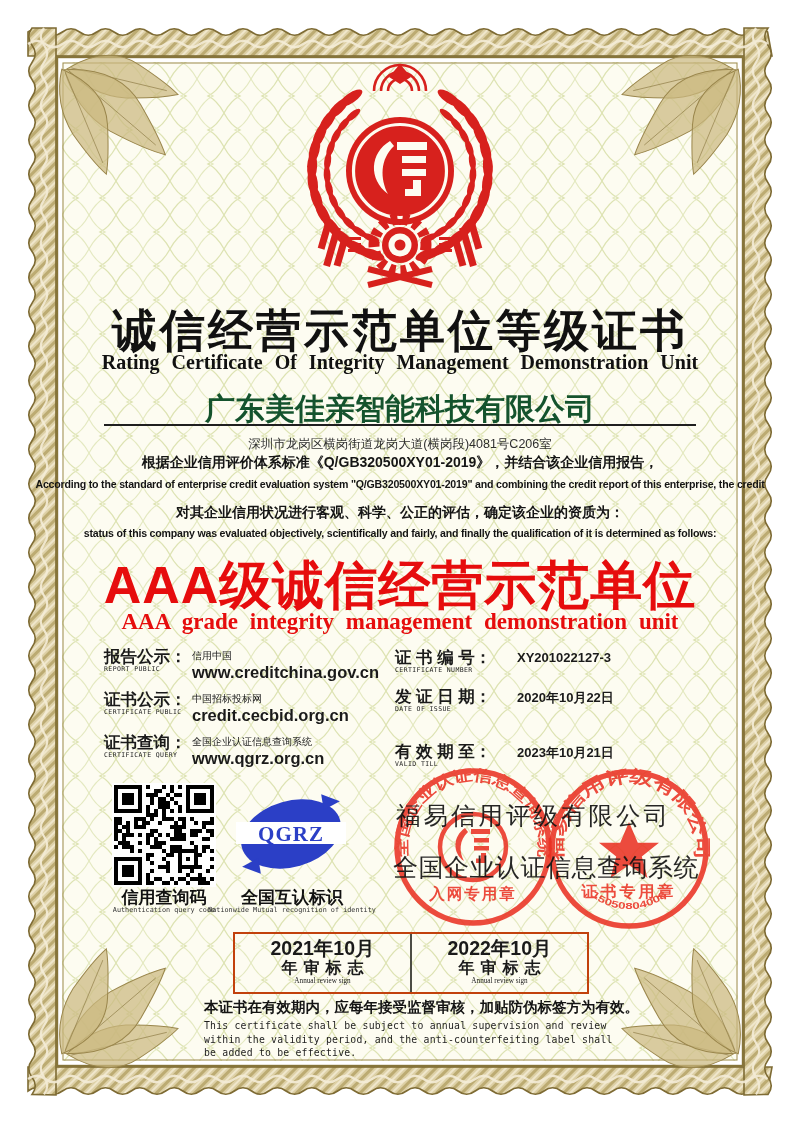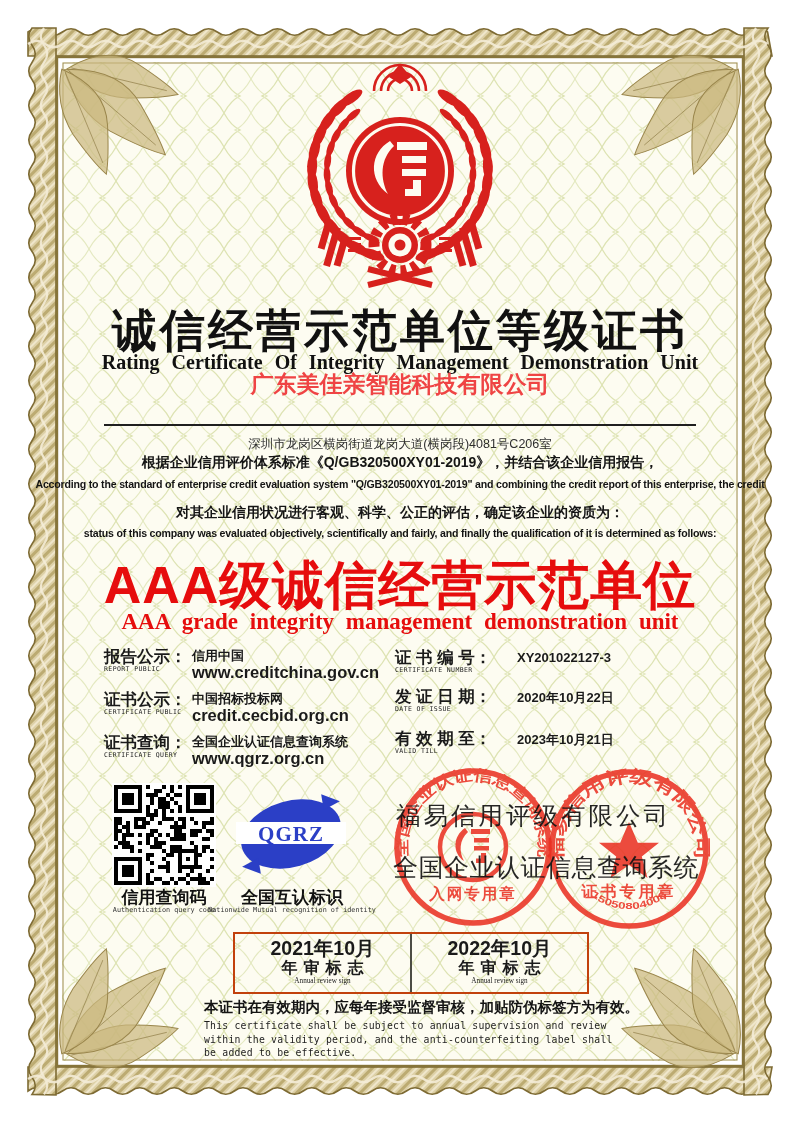--- a/index.html
+++ b/index.html
@@ -10,37 +10,37 @@
   svg{display:block;}
   
   .bg-net{left:62px;top:62px;z-index:0;}
   .frame{left:0;top:0;z-index:1;}
   .z2{z-index:2;}
   .z3{z-index:3;}
   
   .title-cn{top:301px;font-size:45px;font-weight:900;letter-spacing:3px;color:#111;}
   .title-en{top:351px;font-family:"Liberation Serif","DejaVu Serif",serif;font-weight:bold;
             font-size:20px;word-spacing:7px;color:#111;}
-  .company{top:369px;font-size:23px;font-weight:bold;color:#ef4444;}
+  .company{top:389px;font-size:30px;font-weight:bold;color:#14532d;}
   .rule{top:424px;left:104px;width:592px;height:2px;background:#1f1f1f;}
   .address{top:436px;font-size:12.5px;color:#2e2e2e;}
   .para-cn{font-size:14px;font-weight:bold;color:#151515;}
   .para-en{font-size:10.6px;font-weight:bold;color:#141414;letter-spacing:-0.2px;}
   .p1cn{top:454px;} .p1en{top:478px;} .p2cn{top:504px;} .p2en{top:527px;}
   .award-cn{top:551px;font-size:52px;font-weight:900;letter-spacing:1px;color:#e60d0d;}
   .award-en{top:609px;font-family:"Liberation Serif","DejaVu Serif",serif;font-weight:bold;
             font-size:23px;color:#e60d0d;word-spacing:6px;}
   
   .info-col{display:flex;flex-direction:column;}
   .info-row{display:flex;align-items:flex-start;margin-bottom:9px;}
   .lbl{flex:none;}
   .lbl .cn{font-size:16.5px;font-weight:bold;line-height:17px;white-space:nowrap;}
   .lbl .en{font-family:"DejaVu Sans Mono",monospace;font-size:6.5px;line-height:8px;
            letter-spacing:0.4px;white-space:nowrap;color:#222;}
-  .val1{font-size:13px;font-weight:bold;line-height:15px;}
+  .val1{font-size:10px;font-weight:normal;line-height:15px;}
   .val2{font-size:16.5px;font-weight:bold;line-height:19px;}
   .valr{font-size:13px;font-weight:bold;padding-top:1px;white-space:nowrap;}
   .left-col{left:104px;top:648px;width:290px;}
   .right-col{left:395px;top:649px;width:310px;}
   .left-col .lbl{width:88px;} .right-col .lbl{width:122px;}
   
   .cap-cn{font-size:17px;font-weight:bold;color:#111;text-align:center;}
   .cap-en{font-family:"DejaVu Sans Mono",monospace;font-size:6.8px;color:#333;text-align:center;}
   
   .ovl{color:rgba(18,18,18,0.92);white-space:nowrap;}
@@ -265,21 +265,21 @@
   </div>
 
   <div class="abs right-col info-col z2">
     <div class="info-row" style="margin-bottom:14px;">
       <div class="lbl">
           <div class="cn">证 书 编 号：</div>
         <div class="en">CERTIFICATE NUMBER</div>
         </div>
       <div class="valr">XY201022127-3</div>
     </div>
-    <div class="info-row" style="margin-bottom:17px;">
+    <div class="info-row" style="margin-bottom:30px;">
       <div class="lbl">
           <div class="cn">发 证 日 期：</div>
         <div class="en">DATE OF ISSUE</div>
         </div>
       <div class="valr">2020年10月22日</div>
     </div>
     <div class="info-row">
       <div class="lbl">
           <div class="cn">有 效 期 至：</div>
         <div class="en">VALID TILL</div>

